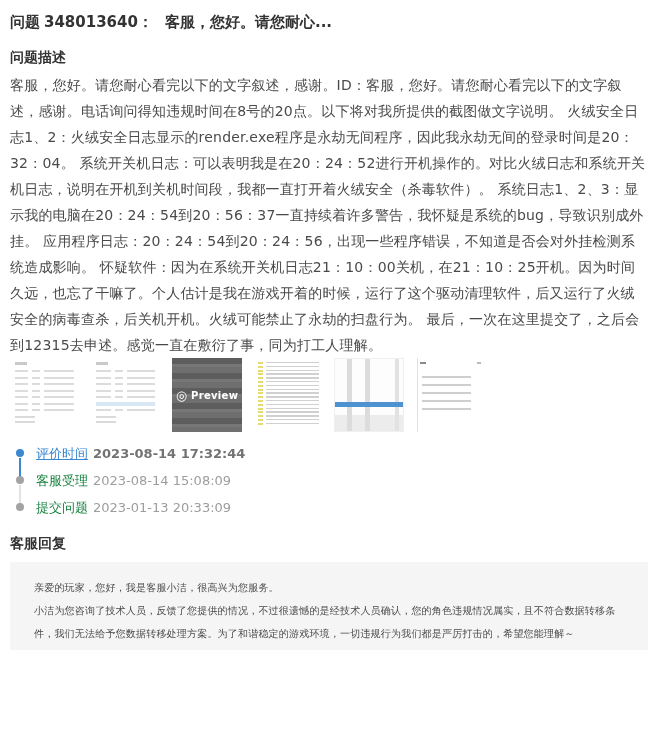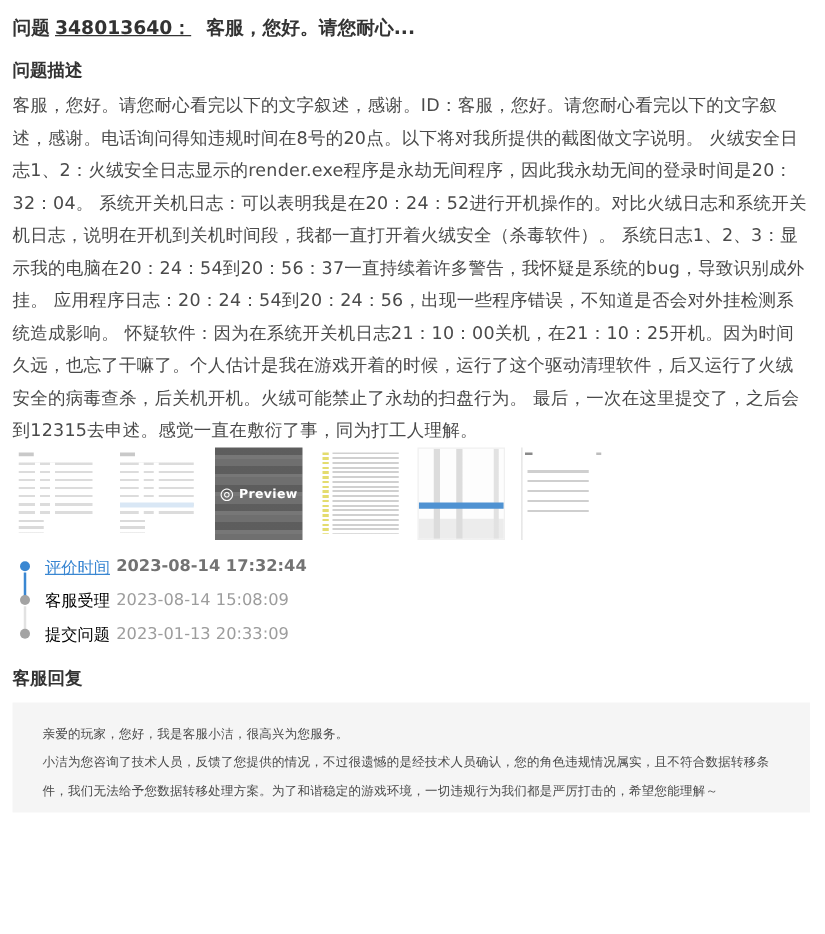--- a/index.html
+++ b/index.html
@@ -5,21 +5,21 @@
   html,body{margin:0;padding:0;}
   body{
     width:660px;height:747px;overflow:hidden;background:#fff;
     font-family:"DejaVu Sans","Liberation Sans",sans-serif;
     color:#454545;
   }
   .page{padding:12px 12px 0 10px;}
 
   
   .title{margin:0;font-size:15px;line-height:20px;font-weight:bold;color:#333;}
-  .title .tid{margin:0 4px;text-decoration:underline;}
+  .title .tid{margin:0 4px;}
   .title .tsum{margin-left:8px;}
   .sec-h{font-size:14px;line-height:19px;font-weight:bold;color:#333;}
   .desc-h{margin:16px 0 0;}
   .desc-body{margin:5px 0 0;font-size:14px;line-height:26px;color:#4a4a4a;letter-spacing:.2px;}
   .shot-h{margin:5px 0 9px;}
   .prog-h{margin:22px 0 0;}
   .reply-h{margin:13px 0 0;}
 
   
   .thumbs{display:flex;gap:11px;}
@@ -63,21 +63,21 @@
     background-size:6px 2px,4px 2px,1px 100%;
     background-position:5px 4px,62px 4px,2px 0;}
   .thumb.t6 .t6-rows{position:absolute;top:18px;left:7px;right:14px;bottom:16px;
     background:repeating-linear-gradient(to bottom,#cfcfcf 0 2px,transparent 2px 8px);}
 
   
   .timeline{margin:8px 0 0;}
   .step{position:relative;height:27px;display:flex;align-items:center;padding-left:26px;}
   .dot{position:absolute;left:6px;top:9px;width:8px;height:8px;border-radius:50%;background:#a3a3a3;}
   .connector{position:absolute;left:9px;top:18px;width:2px;height:22px;background:#e2e2e2;}
-  .step-label{width:57px;font-size:13px;color:#000000;flex:0 0 auto;}
+  .step-label{width:57px;font-size:13px;color:#15803d;flex:0 0 auto;}
   .step-time{font-size:13px;color:#9d9d9d;}
   .step.active .dot{background:#3a87d2;}
   .step.active .connector{background:#3a87d2;}
   .step.active .step-label{color:#3a87d2;text-decoration:underline;}
   .step.active .step-time{color:#737373;font-weight:bold;}
 
   
   .reply-box{margin:9px 0 0;background:#f5f5f5;padding:14px 28px 5px 24px;
     font-size:10px;line-height:23px;color:#4a4a4a;letter-spacing:.2px;}
   .reply-box p{margin:0;}

